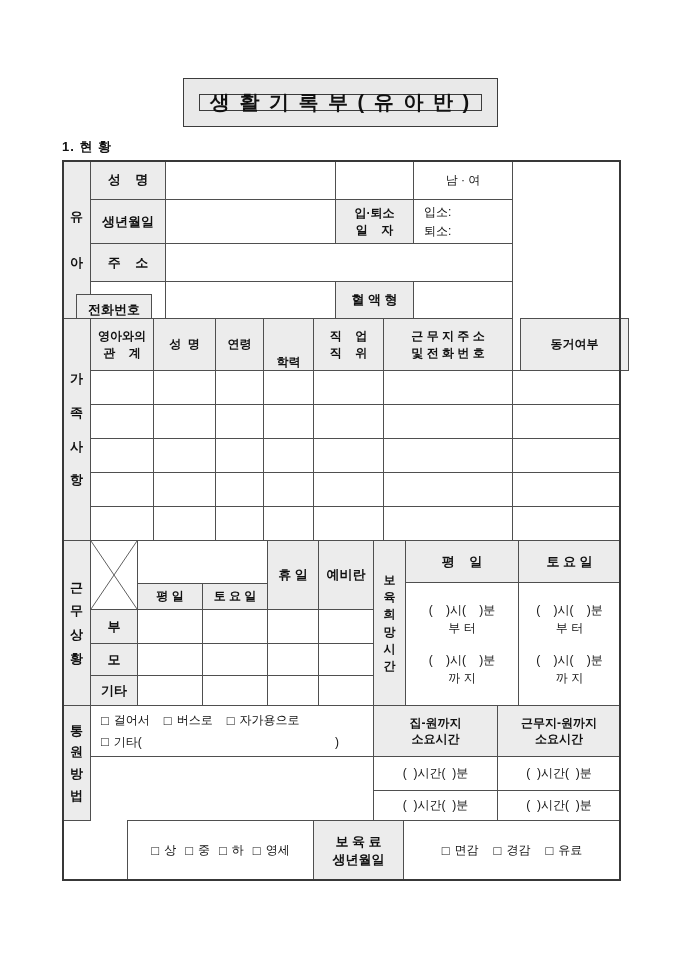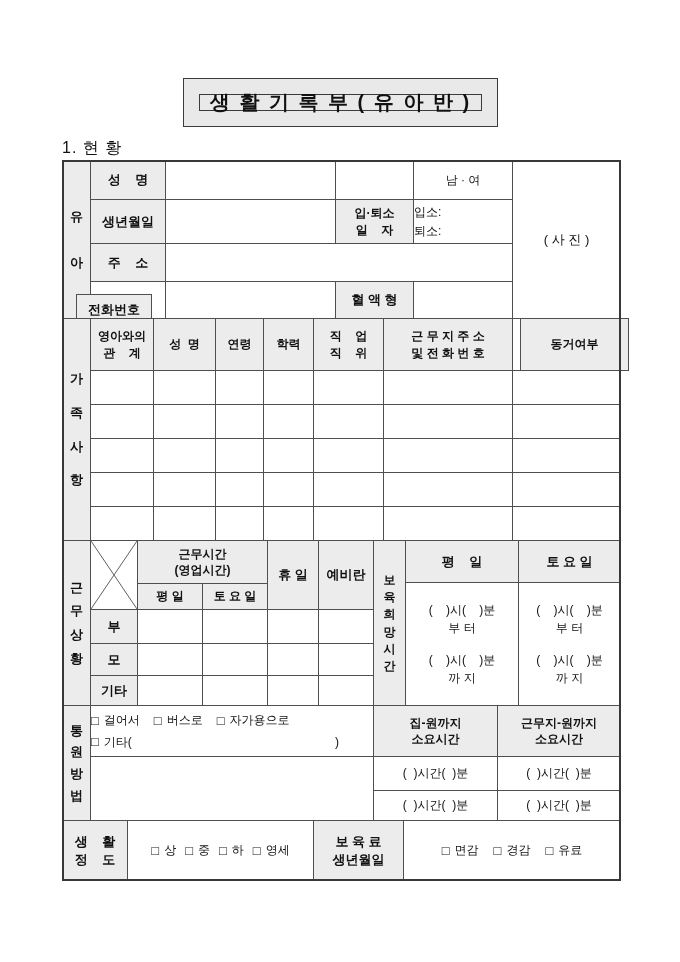--- a/index.html
+++ b/index.html
@@ -10,38 +10,38 @@
   .title-box{
     position:absolute;left:183px;top:78px;width:315px;height:49px;
     box-sizing:border-box;border:1px solid #3c3c3c;background:#e9e9e9;padding:15px;
   }
   .title-inner{
     box-sizing:border-box;border:1px solid #3c3c3c;width:100%;height:100%;
     display:flex;align-items:center;justify-content:center;
     font-size:20px;font-weight:bold;letter-spacing:2px;white-space:pre;
   }
   .sec-heading{
-    position:absolute;left:62px;top:138px;font-size:16px;font-weight:normal;
+    position:absolute;left:62px;top:138px;font-size:13px;font-weight:bold;
     letter-spacing:1px;white-space:pre;
   }
   .form{position:absolute;left:62px;top:160px;width:559px;height:721px;}
   .outline{
     position:absolute;left:0;top:0;width:559px;height:721px;box-sizing:border-box;
     border:2px solid #383838;pointer-events:none;z-index:5;
   }
   .cell{
     position:absolute;box-sizing:border-box;border:1px solid #4f4f4f;background:#fff;
     display:flex;flex-direction:column;align-items:center;justify-content:center;
     font-size:13px;text-align:center;line-height:1.35;
   }
   .cell span{white-space:pre;}
   .hd{background:#ececec;font-weight:bold;}
   .sm{font-size:12px;}
   .vlab{flex-direction:column;}
-  .la{align-items:flex-start;text-align:center;}
+  .la{align-items:flex-start;text-align:center;padding-left:10px;}
   .xcell svg{position:absolute;left:0;top:0;width:100%;height:100%;}
   .optrow{display:flex;flex-direction:row;align-items:center;}
   .opt{display:inline-flex;flex-direction:row;align-items:center;gap:5px;}
   .cbx{font-size:13px;line-height:1;}
   .group{display:flex;flex-direction:column;align-items:center;gap:2px;}
 </style>
 </head>
 <body>
 
 <div class="title-box">
@@ -55,23 +55,20 @@
     <span>유</span>
     <span>아</span>
   </div>
   <div class="cell hd" style="left:28px;top:0;width:76px;height:40px;">
       <span>성    명</span>
     </div>
   <div class="cell" style="left:103px;top:0;width:171px;height:40px;"></div>
   <div class="cell sm" style="left:351px;top:0;width:100px;height:40px;">
       <span>남 · 여</span>
     </div>
-  <div class="cell" style="left:450px;top:0;width:109px;height:159px;">
-      <span>( 사 진 )</span>
-    </div>
 
   <div class="cell hd" style="left:28px;top:39px;width:76px;height:45px;">
       <span>생년월일</span>
     </div>
   <div class="cell" style="left:103px;top:39px;width:171px;height:45px;"></div>
   <div class="cell hd sm" style="left:273px;top:39px;width:79px;height:45px;">
     <span>입·퇴소</span>
       <span>일    자</span>
   </div>
   <div class="cell sm la" style="left:351px;top:39px;width:100px;height:45px;gap:2px;">
@@ -102,21 +99,21 @@
   <div class="cell hd sm" style="left:28px;top:158px;width:64px;height:53px;">
     <span>영아와의</span>
       <span>관    계</span>
   </div>
   <div class="cell hd sm" style="left:91px;top:158px;width:63px;height:53px;">
       <span>성  명</span>
     </div>
   <div class="cell hd sm" style="left:153px;top:158px;width:49px;height:53px;">
       <span>연령</span>
     </div>
-  <div class="cell hd sm" style="left:201px;top:158px;width:51px;height:53px;">
+  <div class="cell hd sm" style="left:201px;top:158px;width:51px;height:53px;justify-content:flex-end;">
       <span>학력</span>
     </div>
   <div class="cell hd sm" style="left:251px;top:158px;width:71px;height:53px;">
     <span>직    업</span>
       <span>직    위</span>
   </div>
   <div class="cell hd sm" style="left:321px;top:158px;width:130px;height:53px;">
     <span>근 무 지 주 소</span>
       <span>및 전 화 번 호</span>
   </div>
@@ -169,24 +166,20 @@
     <span>무</span>
     <span>상</span>
     <span>황</span>
   </div>
   <div class="cell xcell" style="left:28px;top:380px;width:48px;height:70px;">
     <svg viewBox="0 0 48 70" preserveAspectRatio="none">
       <line x1="0" y1="0" x2="48" y2="70" stroke="#5a5a5a" stroke-width="1"></line>
       <line x1="48" y1="0" x2="0" y2="70" stroke="#5a5a5a" stroke-width="1"></line>
     </svg>
   </div>
-  <div class="cell hd sm" style="left:75px;top:380px;width:131px;height:44px;">
-    <span>근무시간</span>
-      <span>(영업시간)</span>
-  </div>
   <div class="cell hd sm" style="left:75px;top:423px;width:66px;height:27px;">
       <span>평 일</span>
     </div>
   <div class="cell hd sm" style="left:140px;top:423px;width:66px;height:27px;">
       <span>토 요 일</span>
     </div>
   <div class="cell hd" style="left:205px;top:380px;width:52px;height:70px;">
       <span>휴 일</span>
     </div>
   <div class="cell hd" style="left:256px;top:380px;width:56px;height:70px;">
@@ -272,24 +265,20 @@
   <div class="cell sm" style="left:435px;top:596px;width:124px;height:35px;">
       <span>(  )시간(  )분</span>
     </div>
   <div class="cell sm" style="left:311px;top:630px;width:125px;height:31px;">
       <span>(  )시간(  )분</span>
     </div>
   <div class="cell sm" style="left:435px;top:630px;width:124px;height:31px;">
       <span>(  )시간(  )분</span>
     </div>
 
-  <div class="cell hd" style="left:0;top:660px;width:66px;height:61px;">
-    <span>생    활</span>
-      <span>정    도</span>
-  </div>
   <div class="cell sm" style="left:65px;top:660px;width:187px;height:61px;">
     <span class="optrow" style="gap:9px;">
       <span class="opt"><span class="cbx">□</span><span>상</span></span>
       <span class="opt"><span class="cbx">□</span><span>중</span></span>
       <span class="opt"><span class="cbx">□</span><span>하</span></span>
       <span class="opt"><span class="cbx">□</span><span>영세</span></span>
     </span>
   </div>
   <div class="cell hd" style="left:251px;top:660px;width:91px;height:61px;">
     <span>보 육 료</span>

